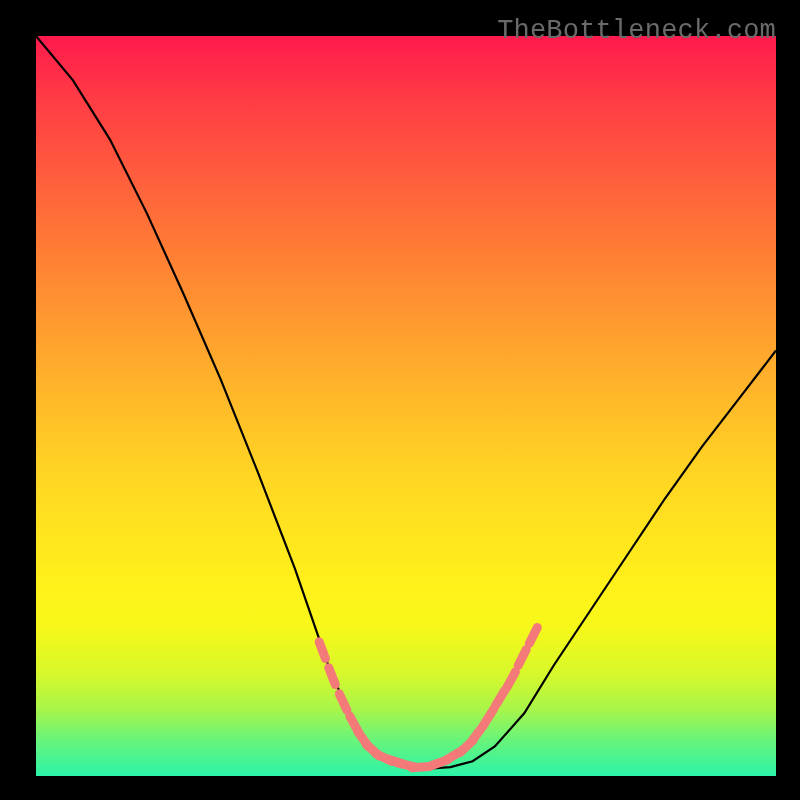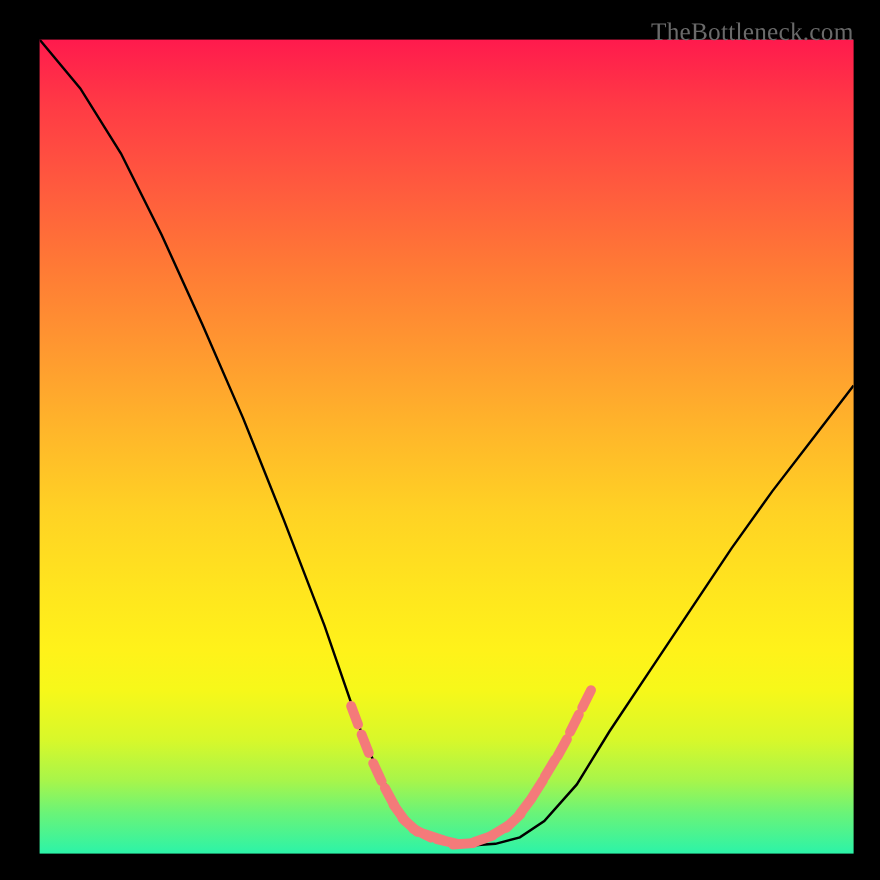--- a/index.html
+++ b/index.html
@@ -38,22 +38,22 @@
       #d8f82a 86%,
       #a8f54a 91%,
       #6af478 95%,
       #2cf3a8 100%
     );
   }
   .watermark {
     position: absolute;
     top: 16px;
     right: 24px;
-    font-family: Liberation Serif, serif;
-    font-size: 23px;
+    font-family: Liberation Mono, monospace;
+    font-size: 27px;
     color: #6a6a6a;
     font-weight: 500;
     letter-spacing: 0.2px;
     user-select: none;
     text-align: center;
   }
   svg.curve {
     position: absolute;
     left: 0;
     top: 0;

